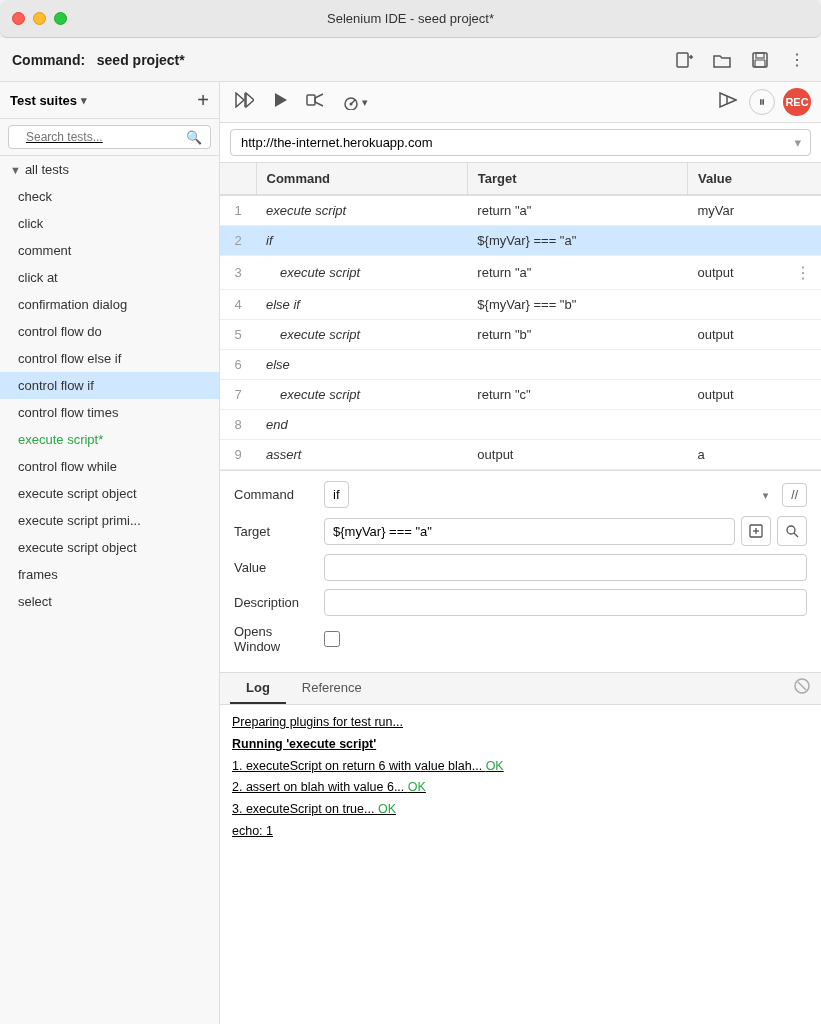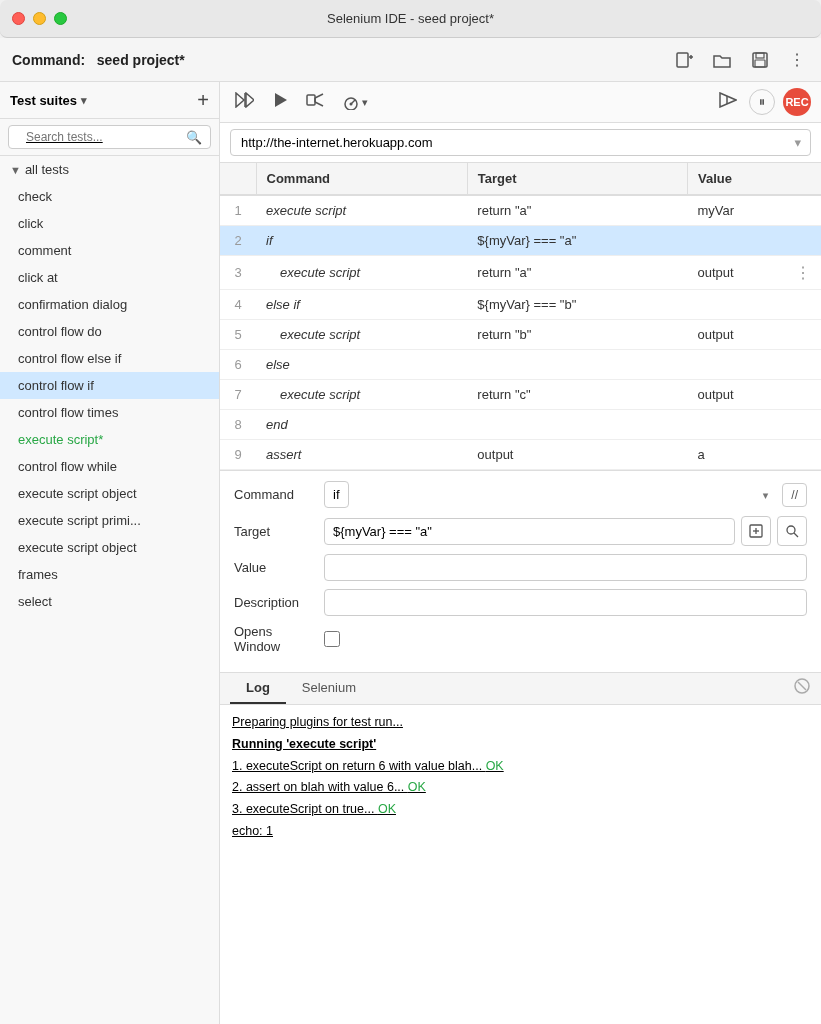--- a/index.html
+++ b/index.html
@@ -673,21 +673,21 @@
         <div class="checkbox-wrap">
           <input type="checkbox" style="">
         </div>
       </div>
     </div>
 
     <div class="log-panel">
       <div class="log-tabs">
         <div class="log-tabs-left">
           <div class="log-tab active">Log</div>
-          <div class="log-tab">Selenium</div>
+          <div class="log-tab">Reference</div>
         </div>
         <button class="log-clear-btn" title="Clear log">
           <svg width="18" height="18" viewBox="0 0 18 18" fill="none">
             <circle cx="9" cy="9" r="7" stroke="#aaa" stroke-width="1.5" fill="none"></circle>
             <line x1="5" y1="5" x2="13" y2="13" stroke="#aaa" stroke-width="1.5"></line>
           </svg>
         </button>
       </div>
       <div class="log-content">
         <p>Preparing plugins for test run...</p>

